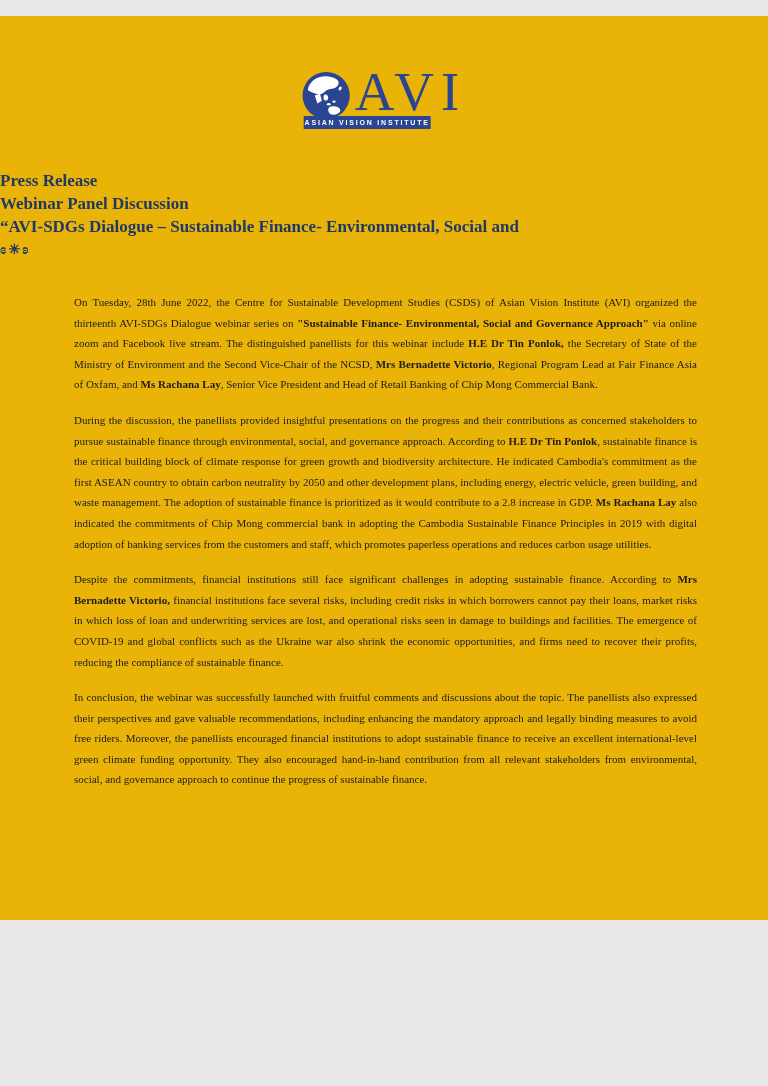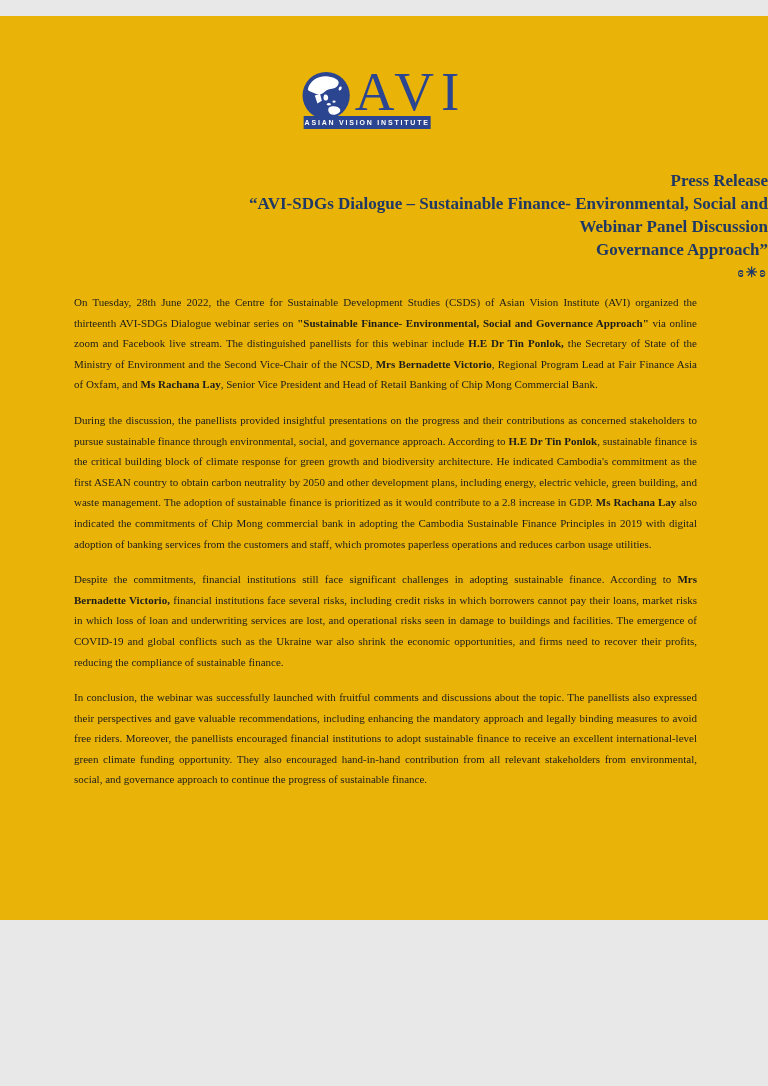--- a/index.html
+++ b/index.html
@@ -33,21 +33,21 @@
     background:var(--logo-navy);
     color:#ffffff;
     font-family:"Liberation Sans", sans-serif;
     font-weight:bold;font-size:7px;letter-spacing:1.8px;
     text-align:center;white-space:nowrap;
     position:relative;z-index:0;
   }
   
   .heading{
     position:absolute;top:153px;left:0;right:0;
-    text-align:right;
+    text-align:left;
     color:var(--heading-navy);
     font-weight:bold;font-size:17px;line-height:23px;
   }
   .ornament{
     font-size:14px;line-height:21px;letter-spacing:2px;margin-top:1px;
     font-weight:bold;
   }
   
   .doc-body{
     position:absolute;top:276px;left:74px;width:623px;
@@ -78,23 +78,22 @@
           <path d="M31 42 C35 39 42 40 44 44 C45 47 41 50 36 50 C32 50 29 46 31 42 Z" fill="#ffffff"></path>
         </svg>
       </span>
       <span class="logo-acronym">AVI</span>
     </div>
     <div class="logo-banner">ASIAN VISION INSTITUTE</div>
   </header>
 
   <section class="heading">
     <div class="h-line">Press Release</div>
+    <div class="h-line">Webinar Panel Discussion</div>
     <div class="h-line">“AVI-SDGs Dialogue – Sustainable Finance- Environmental, Social and</div>
-    <div class="h-line">Webinar Panel Discussion</div>
-    <div class="h-line">Governance Approach”</div>
     <div class="ornament">ɞ✳ʚ</div>
   </section>
 
   <main class="doc-body">
     <p class="para"><span class="run">On Tuesday, 28th June 2022, the Centre for Sustainable Development Studies (CSDS) of Asian Vision Institute (AVI) organized the thirteenth AVI-SDGs Dialogue webinar series on </span><span class="run bold">"Sustainable Finance- Environmental, Social and Governance Approach"</span><span class="run"> via online zoom and Facebook live stream. The distinguished panellists for this webinar include </span><span class="run bold">H.E Dr Tin Ponlok,</span><span class="run"> the Secretary of State of the Ministry of Environment and the Second Vice-Chair of the NCSD, </span><span class="run bold">Mrs Bernadette Victorio</span><span class="run">, Regional Program Lead at Fair Finance Asia of Oxfam, and </span><span class="run bold">Ms Rachana Lay</span><span class="run">, Senior Vice President and Head of Retail Banking of Chip Mong Commercial Bank.</span></p>
     <p class="para"><span class="run">During the discussion, the panellists provided insightful presentations on the progress and their contributions as concerned stakeholders to pursue sustainable finance through environmental, social, and governance approach. According to </span><span class="run bold">H.E Dr Tin Ponlok</span><span class="run">, sustainable finance is the critical building block of climate response for green growth and biodiversity architecture. He indicated Cambodia's commitment as the first ASEAN country to obtain carbon neutrality by 2050 and other development plans, including energy, electric vehicle, green building, and waste management. The adoption of sustainable finance is prioritized as it would contribute to a 2.8 increase in GDP. </span><span class="run bold">Ms Rachana Lay</span><span class="run"> also indicated the commitments of Chip Mong commercial bank in adopting the Cambodia Sustainable Finance Principles in 2019 with digital adoption of banking services from the customers and staff, which promotes paperless operations and reduces carbon usage utilities.</span></p>
     <p class="para"><span class="run">Despite the commitments, financial institutions still face significant challenges in adopting sustainable finance. According to </span><span class="run bold">Mrs Bernadette Victorio,</span><span class="run"> financial institutions face several risks, including credit risks in which borrowers cannot pay their loans, market risks in which loss of loan and underwriting services are lost, and operational risks seen in damage to buildings and facilities. The emergence of COVID-19 and global conflicts such as the Ukraine war also shrink the economic opportunities, and firms need to recover their profits, reducing the compliance of sustainable finance.</span></p>
     <p class="para"><span class="run">In conclusion, the webinar was successfully launched with fruitful comments and discussions about the topic. The panellists also expressed their perspectives and gave valuable recommendations, including enhancing the mandatory approach and legally binding measures to avoid free riders. Moreover, the panellists encouraged financial institutions to adopt sustainable finance to receive an excellent international-level green climate funding opportunity. They also encouraged hand-in-hand contribution from all relevant stakeholders from environmental, social, and governance approach to continue the progress of sustainable finance.</span></p>
   </main>
 

